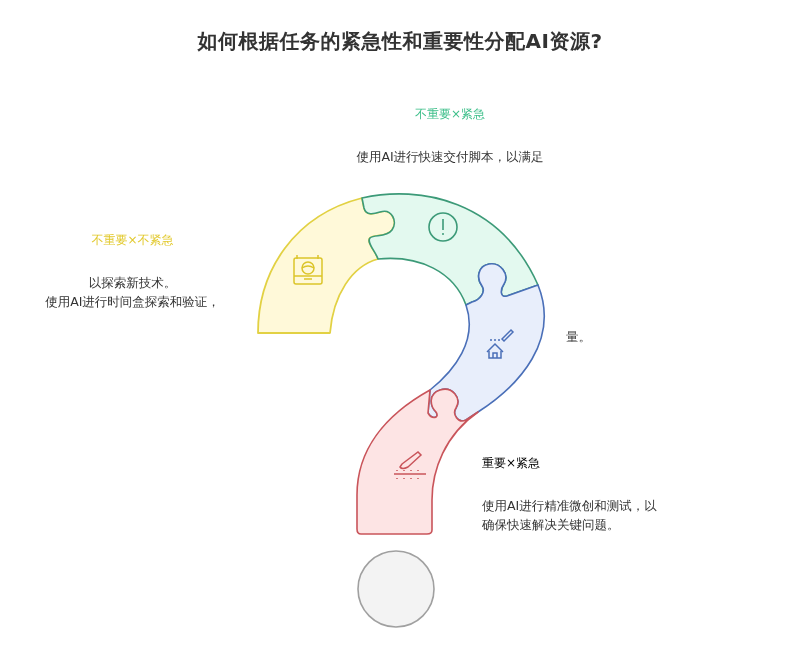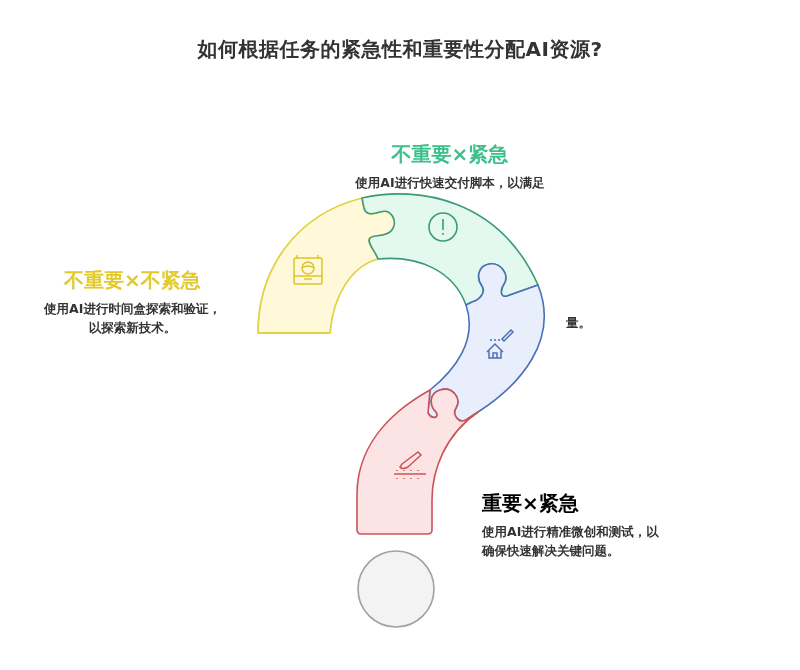--- a/index.html
+++ b/index.html
@@ -1,23 +1,23 @@
 <!DOCTYPE html>
 <html><head>
 <meta charset="utf-8">
 <style>
   html, body { margin: 0; padding: 0; background: #ffffff; }
   body { width: 800px; height: 670px; position: relative; overflow: hidden;
          font-family: "DejaVu Sans", "Liberation Sans", sans-serif; }
-  .title { position: absolute; left: 0; width: 800px; top: 36px; text-align: center;
+  .title { position: absolute; left: 0; width: 800px; top: 28px; text-align: center;
            font-size: 20px; font-weight: bold; color: #333333; letter-spacing: 0.5px; }
   .diagram { position: absolute; left: 0; top: 0; }
   .label { position: absolute; }
-  .label .head { font-size: 20px; font-weight: bold; line-height: 20px; margin-top: 40px; }
-  .label .desc { font-size: 12.5px; color: #333333; line-height: 19px; margin-top: 9px; font-weight: bold; }
+  .label .head { font-size: 12px; font-weight: normal; line-height: 20px; }
+  .label .desc { font-size: 12.5px; color: #333333; line-height: 19px; margin-top: 23px; }
   .lbl-green { left: 340px; width: 220px; top: 104px; text-align: center; }
   .lbl-green .head { color: #3dbf8a; }
   .lbl-yellow { left: 30px; width: 205px; top: 230px; text-align: center; }
   .lbl-yellow .head { color: #e2c92d; }
   .lbl-blue { left: 566px; width: 200px; top: 304px; text-align: left; }
   .lbl-blue .head { color: #4a78c8; }
   .lbl-red { left: 482px; width: 210px; top: 453px; text-align: left; }
   .lbl-red .head { color: #000000; }
   .desc span { display: block; }
 </style>
@@ -98,22 +98,22 @@
 <div class="label lbl-green">
   <div class="head">不重要×紧急</div>
   <div class="desc">
     <span>使用AI进行快速交付脚本，以满足</span>
   </div>
 </div>
 
 <div class="label lbl-yellow">
   <div class="head">不重要×不紧急</div>
   <div class="desc">
+    <span>以探索新技术。</span>
     <span>使用AI进行时间盒探索和验证，</span>
-    <span>以探索新技术。</span>
   </div>
 </div>
 
 <div class="label lbl-blue">
   <div class="desc">
     <span>量。</span>
   </div>
 </div>
 
 <div class="label lbl-red">

